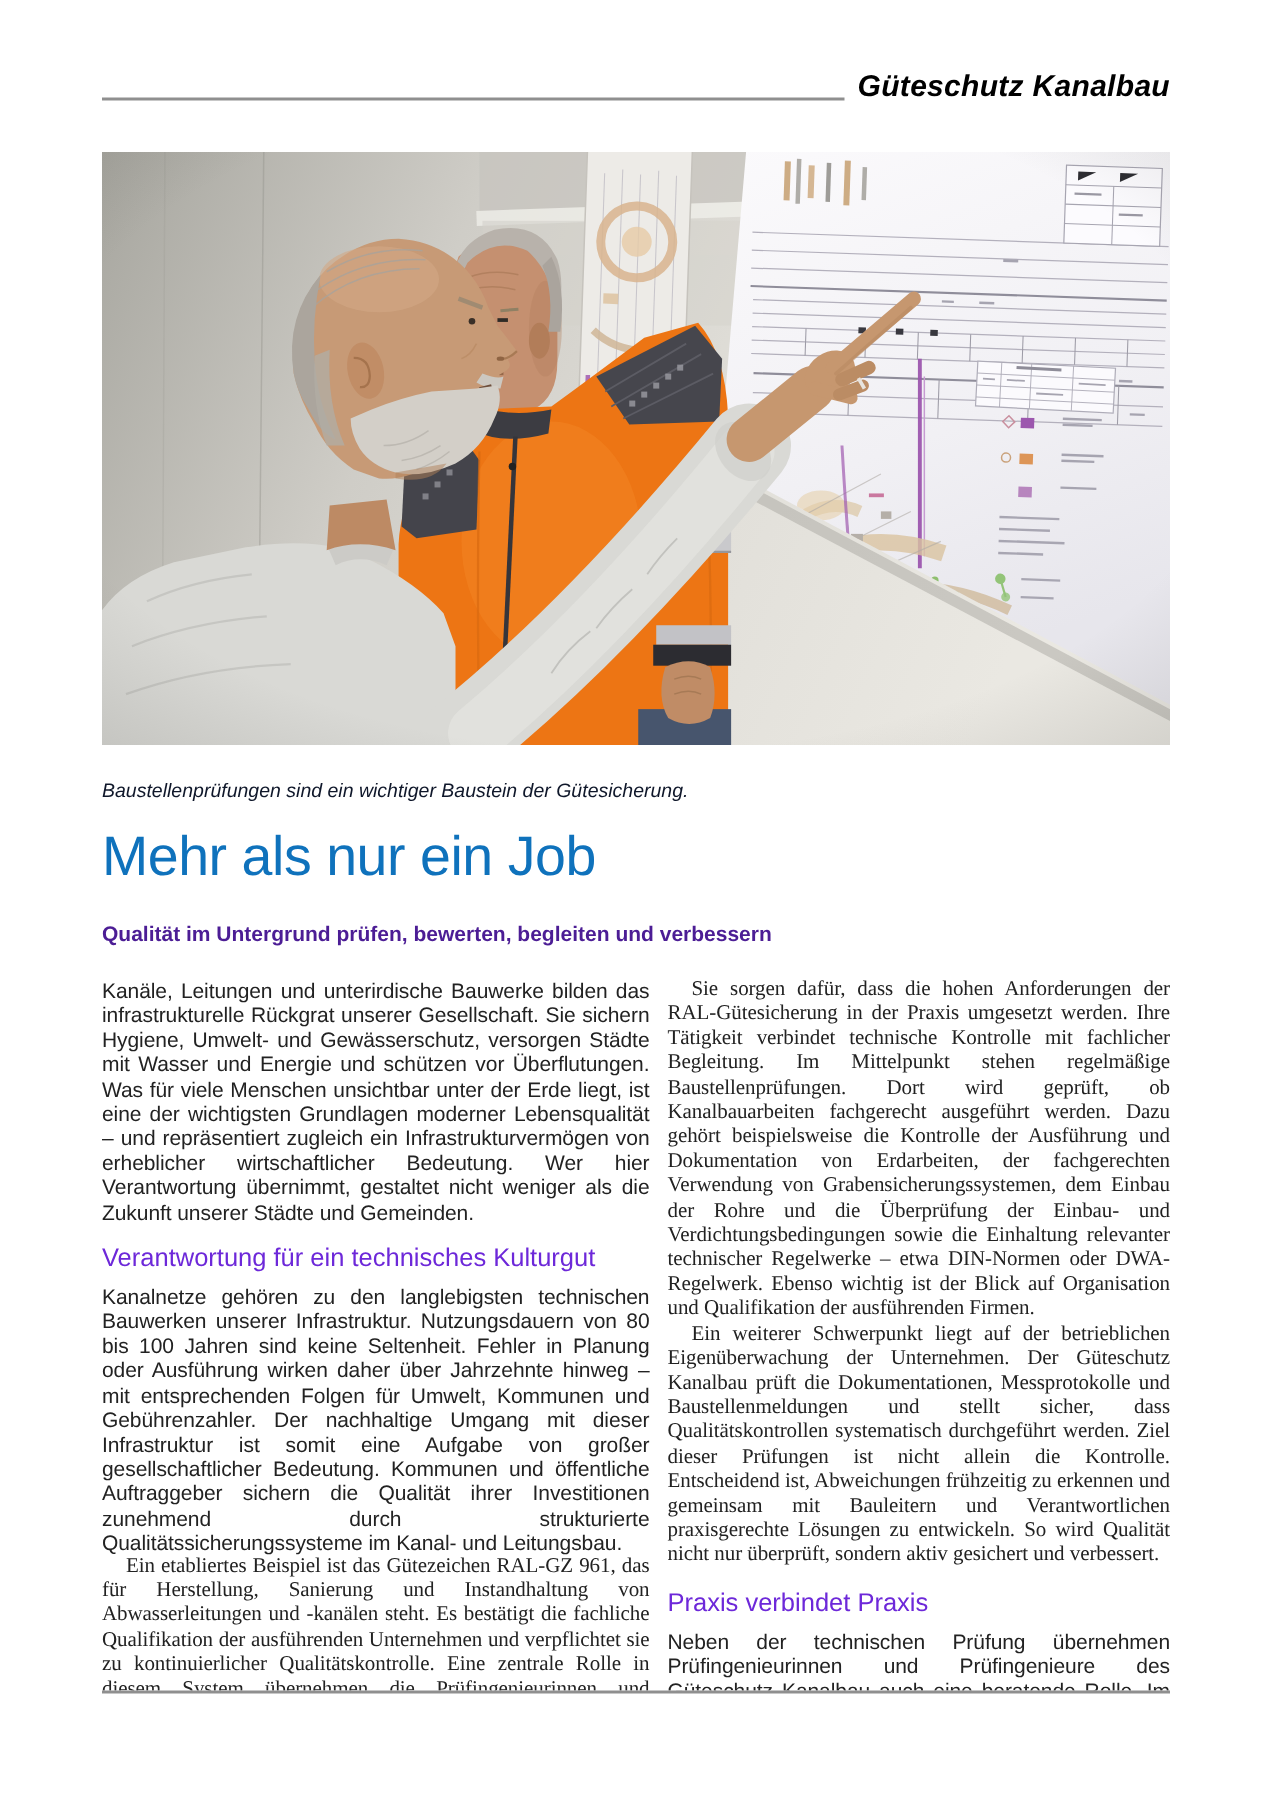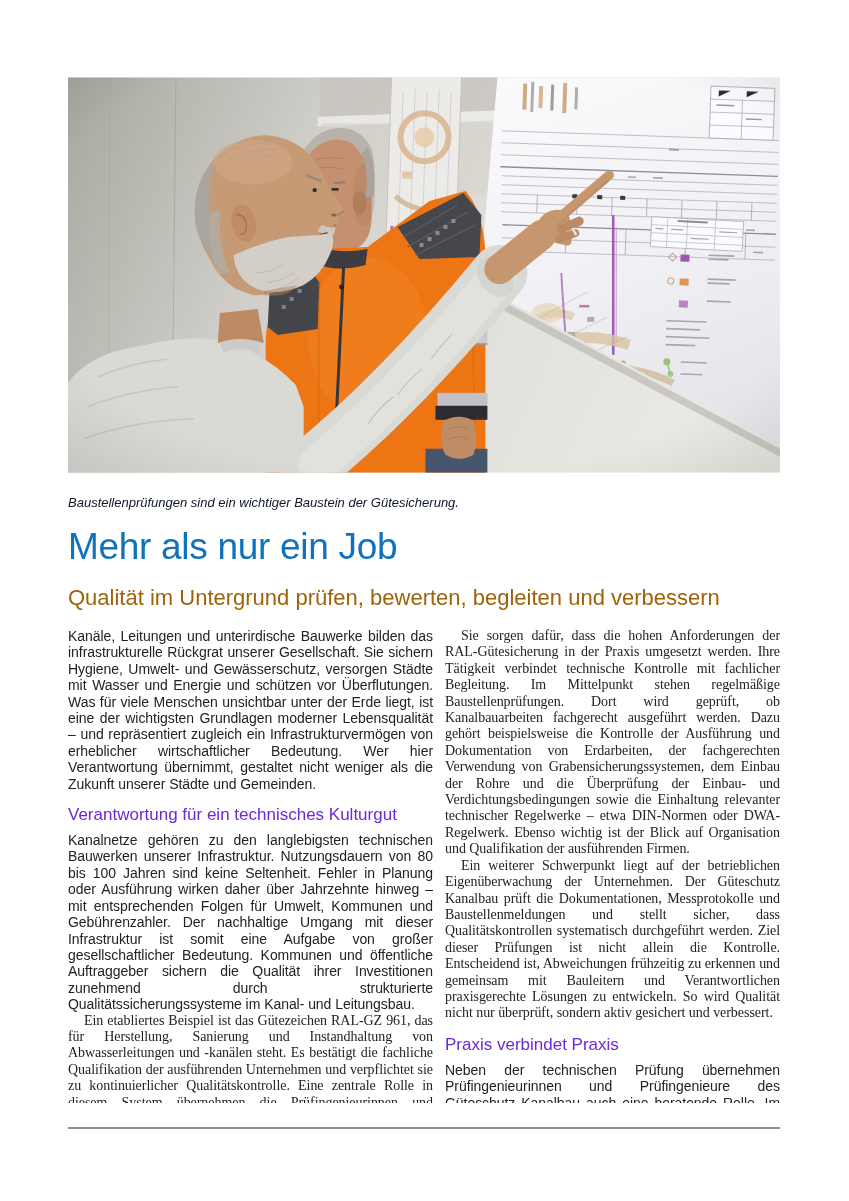--- a/index.html
+++ b/index.html
@@ -31,22 +31,22 @@
     color:#0f172a;
   }
   
   h1.title {
     margin:14px 0 0 0;
     font-size:37px; line-height:44px; font-weight:normal;
     color:#0f72bc; letter-spacing:-0.3px;
   }
   h2.subtitle {
     margin:16px 0 0 0;
-    font-size:22px; line-height:26px; font-weight:normal;
-    color:#a16207;
+    font-size:14px; line-height:26px; font-weight:bold;
+    color:#4c1d95;
   }
   
   .columns {
     display:flex; gap:12px; margin-top:17px;
     height:475px; overflow:hidden;
   }
   .col { text-align:justify; hyphens:auto; -webkit-hyphens:auto; }
   .col-left  { width:365px; }
   .col-right { width:335px; }
   .col p {
@@ -63,20 +63,24 @@
   
   .footer { position:absolute; left:68px; right:69px; top:1127px; }
   .footer-rule { height:0; border-bottom:2px solid #8f8f8f; }
   .footer-date { margin-top:6px; text-align:right; font-size:15px; color:#111; }
 </style>
 </head>
 <body>
 
 <div class="page">
 
+  <div class="header">
+    <div class="header-rule"></div>
+    <span class="header-title">Güteschutz Kanalbau</span>
+  </div>
 
   <figure class="photo">
     <svg viewBox="0 0 713 396" width="712" height="396">
       <defs>
         <linearGradient id="wall" x1="0" y1="0" x2="1" y2="0.25">
           <stop offset="0" stop-color="#a7a69f"></stop>
           <stop offset="0.35" stop-color="#cfcdc7"></stop>
           <stop offset="0.7" stop-color="#e2e0da"></stop>
           <stop offset="1" stop-color="#eae8e2"></stop>
         </linearGradient>

